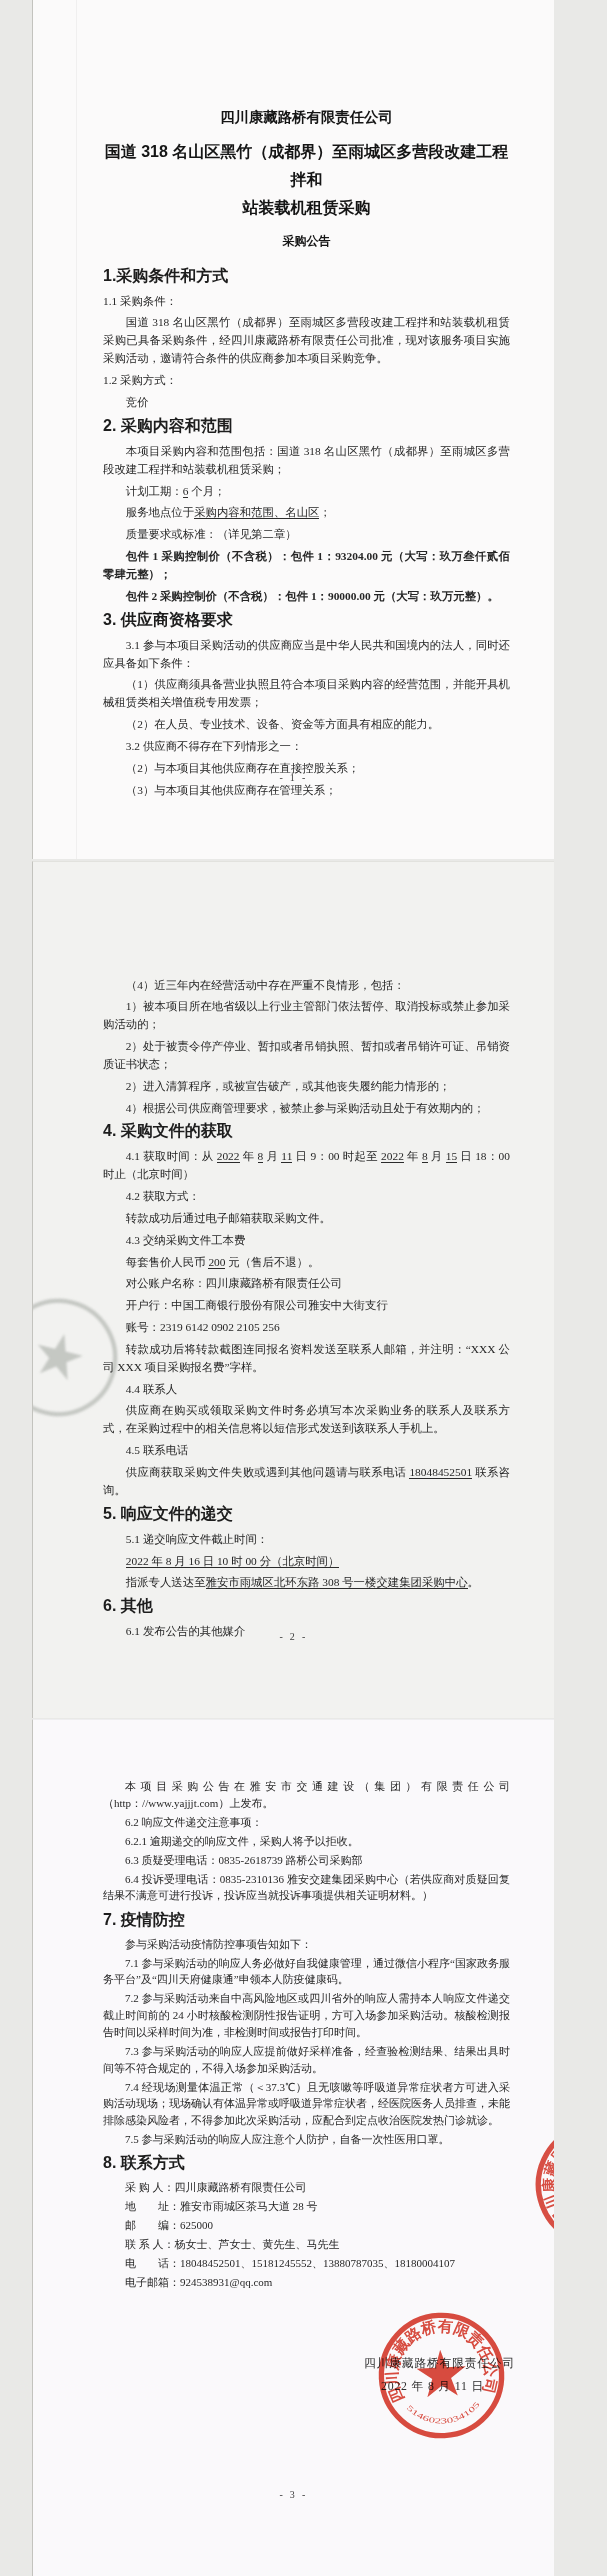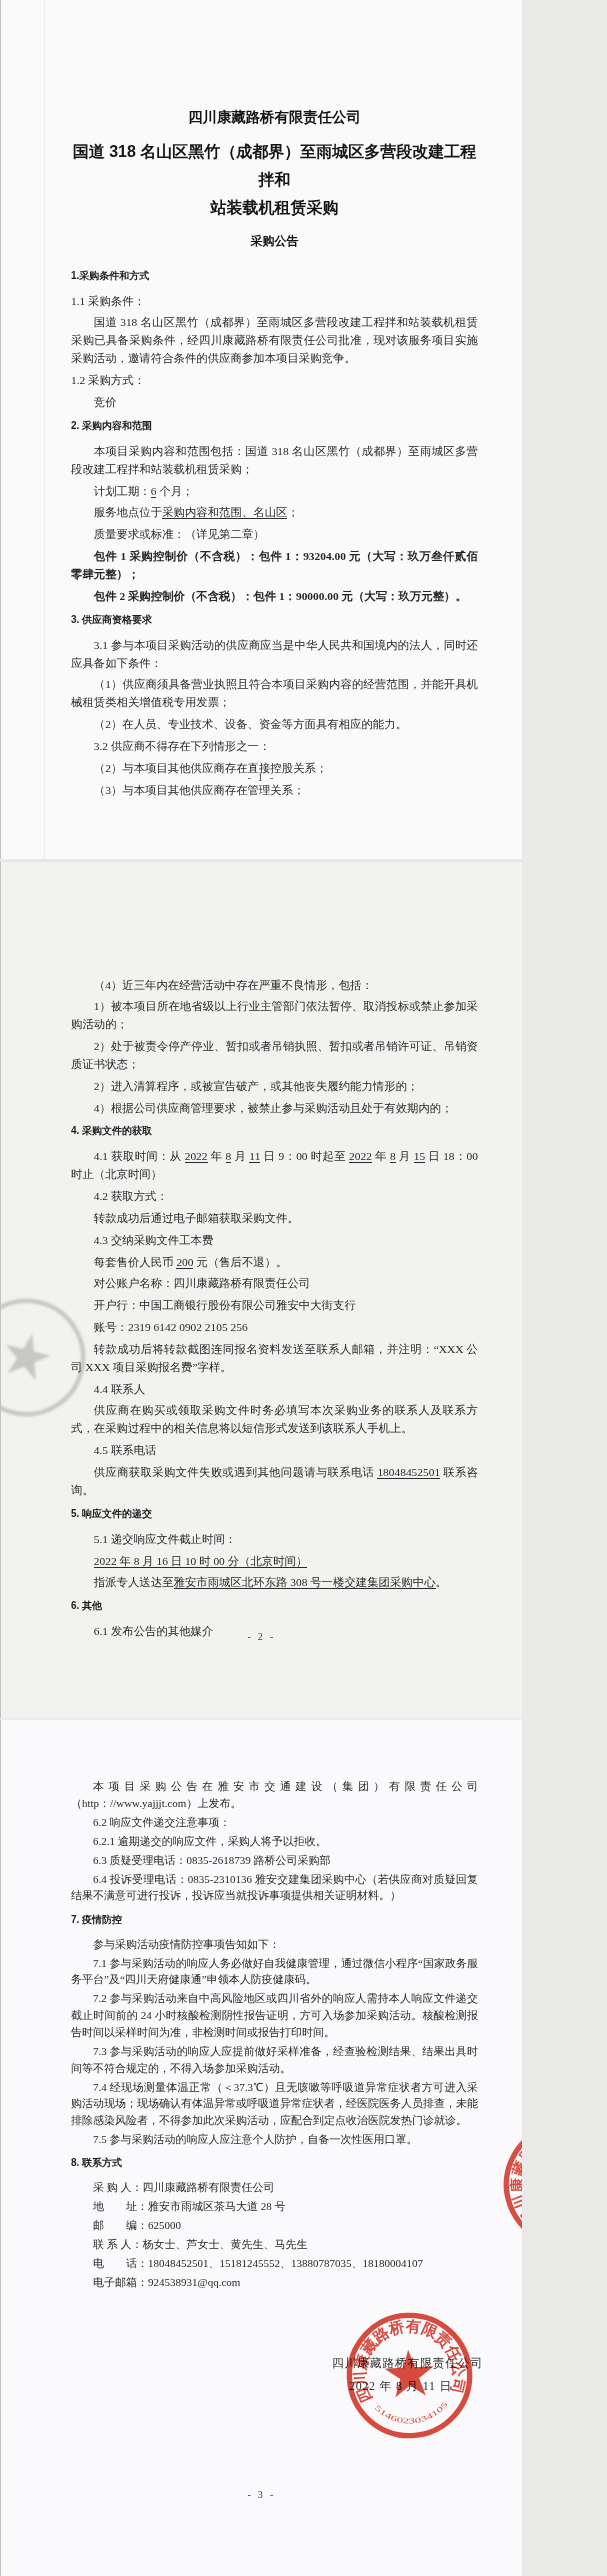--- a/index.html
+++ b/index.html
@@ -4,40 +4,41 @@
 <style>
   html,body{margin:0;padding:0;}
   body{
     width:607px; background:#e9e9e7;
     font-family:"Liberation Serif", serif;
   }
   .page{
     position:relative; width:522px; overflow:hidden;
     border-left:1.5px solid #c3c3be;
     box-sizing:border-box;
+    margin-left:32px;
   }
   .pg1{height:859px; background:#fbfafa; margin-bottom:1.5px;}
   .pg2{height:857px; background:#f2f2f0; margin-bottom:1.5px; border-top:0.8px solid #e2e2de;}
   .pg3{height:857px; background:#faf9fb; border-top:0.8px solid #eeeef0;}
   .crease{position:absolute; left:43px; top:0; bottom:0; width:0.8px; background:rgba(0,0,0,.045);}
   .content{position:relative; padding:0 44px 0 70px; z-index:2;}
   .pg1 .content{padding-top:106px;}
   .pg2 .content{padding-top:114px;}
   .pg3 .content{padding-top:58px;}
 
   .blk{
     font-size:11.4px; line-height:18px; margin-bottom:3.8px;
     color:#262626; text-align:justify; text-indent:2em;
   }
   .pg3 .blk{font-size:11px; line-height:16.7px; margin-bottom:2.3px;}
   .blk.noind{text-indent:0;}
   .blk.bold{font-weight:bold;}
   .blk.h{
     font-family:"Liberation Sans", sans-serif; font-weight:bold;
-    font-size:10px; line-height:21px; text-indent:0;
+    font-size:16px; line-height:21px; text-indent:0;
     margin:1.5px 0 6px 0; color:#1d1d1d;
   }
   .pg3 .blk.h{margin:4.6px 0 6px 0;}
   .blk.t1, .blk.t2, .blk.t3{
     font-family:"Liberation Sans", sans-serif; font-weight:bold;
     text-align:center; text-indent:0; color:#151515;
   }
   .blk.t1{font-size:14.4px; line-height:23px; margin-bottom:9px;}
   .blk.t2{font-size:16px; line-height:28px; margin-bottom:0;}
   .blk.t3{font-size:12px; line-height:26px; margin:6px 0 10.6px 0;}

